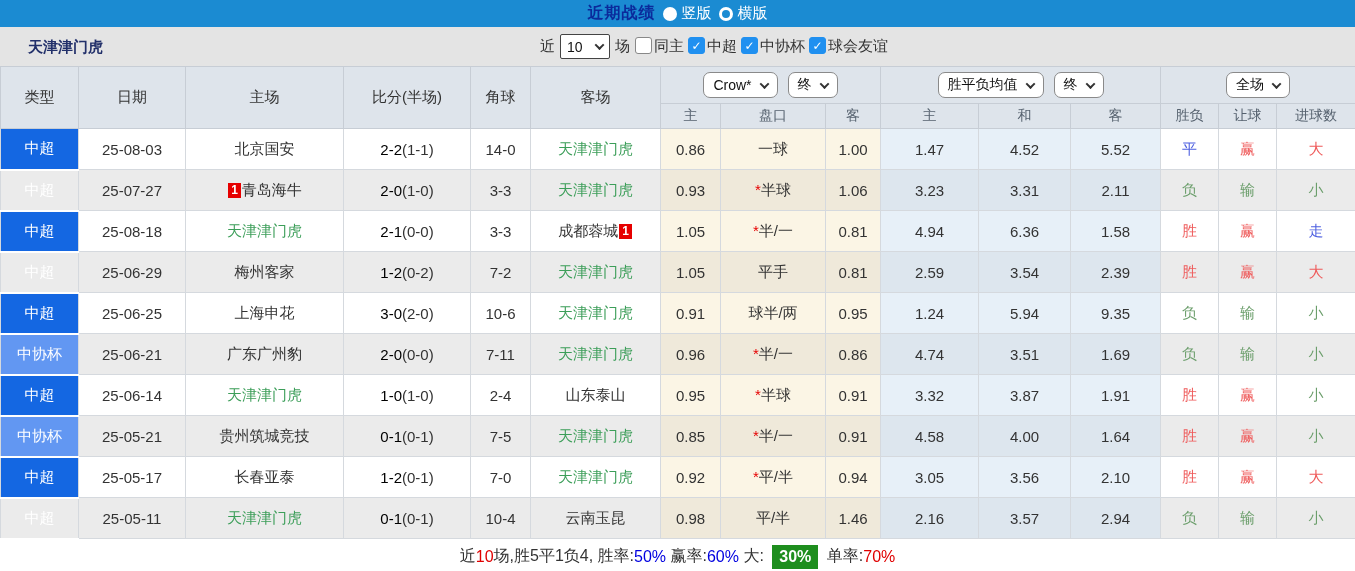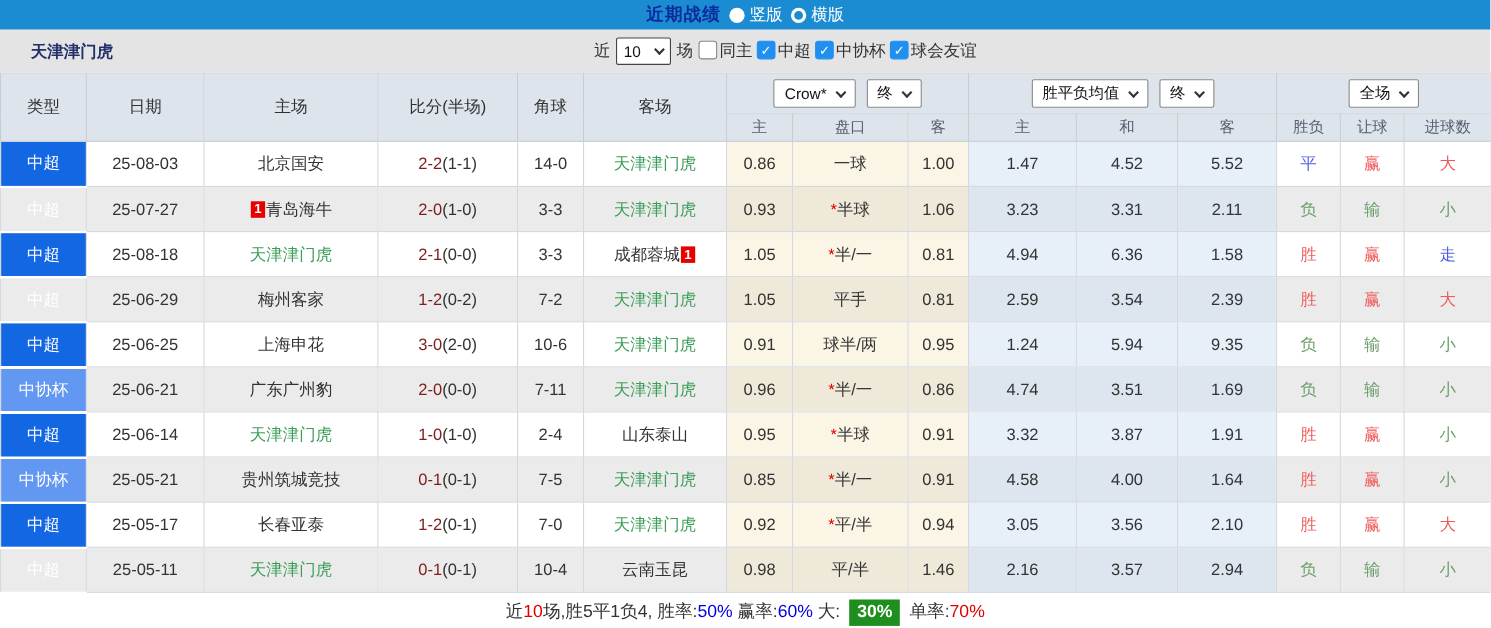--- a/index.html
+++ b/index.html
@@ -35,35 +35,35 @@
   .cb.on { background: #2090f0; border-color: #2090f0; }
 
   
   table { width: 1355px; border-collapse: collapse; table-layout: fixed; font-size: 15px; }
   th, td { border: 1px solid #d5d9de; text-align: center; overflow: hidden; white-space: nowrap; }
   thead th { background: #dee4eb; font-weight: normal; color: #333; border-color: #c7cdd5; }
   tr.hdr-top th { height: 37px; font-size: 15px; }
   tr.hdr-sub th { height: 25px; font-size: 14px; color: #55616e; }
   .sel-row { display: flex; align-items: center; justify-content: center; gap: 10px; }
   .sel { display: inline-flex; align-items: center; gap: 9px; height: 26px; padding: 0 9px;
-    border: 1px solid #8a8a8a; border-radius: 2px; background: #fff; color: #111;
+    border: 1px solid #8a8a8a; border-radius: 7px; background: #fff; color: #111;
     font-size: 14px; cursor: pointer; }
   tbody td { height: 41px; color: #333; }
   tbody tr:nth-child(even) td { background: #ebebeb; }
   tbody td.c-crow { background: rgba(250,243,224,0.85); }
   tbody tr:nth-child(even) td.c-crow { background: #efe9da; }
   tbody td.c-mean { background: #e7f0f8; margin-top: 28px; }
   tbody tr:nth-child(even) td.c-mean { background: #dde6ee; }
   td.c-type { background: #1467e2; color: #fff; border-bottom: 2px solid #fff;
     border-top: 1px solid #fff; }
   td.c-type.t-cup { background: #6297f2; }
   .self { color: #3c9e59; }
   .badge { display: inline-block; background: #e60000; color: #fff; font-size: 12px;
     font-weight: bold; line-height: 15px; padding: 0 3px; margin: 0 1px; vertical-align: 1px; }
-  .sc { color: #7f1d1d; }
+  .sc { color: #000000; }
   .half { color: #333; margin-top: 40px; }
   .star { color: #e60000; }
   .r-red { color: #ef5b5b; }
   .r-green { color: #6b9e6b; }
   .r-blue { color: #4d5fe0; }
 
   
   .summary { height: 34px; display: flex; align-items: center; justify-content: center;
     font-size: 16px; color: #333; background: #fff; }
   .summary span { white-space: pre; }

